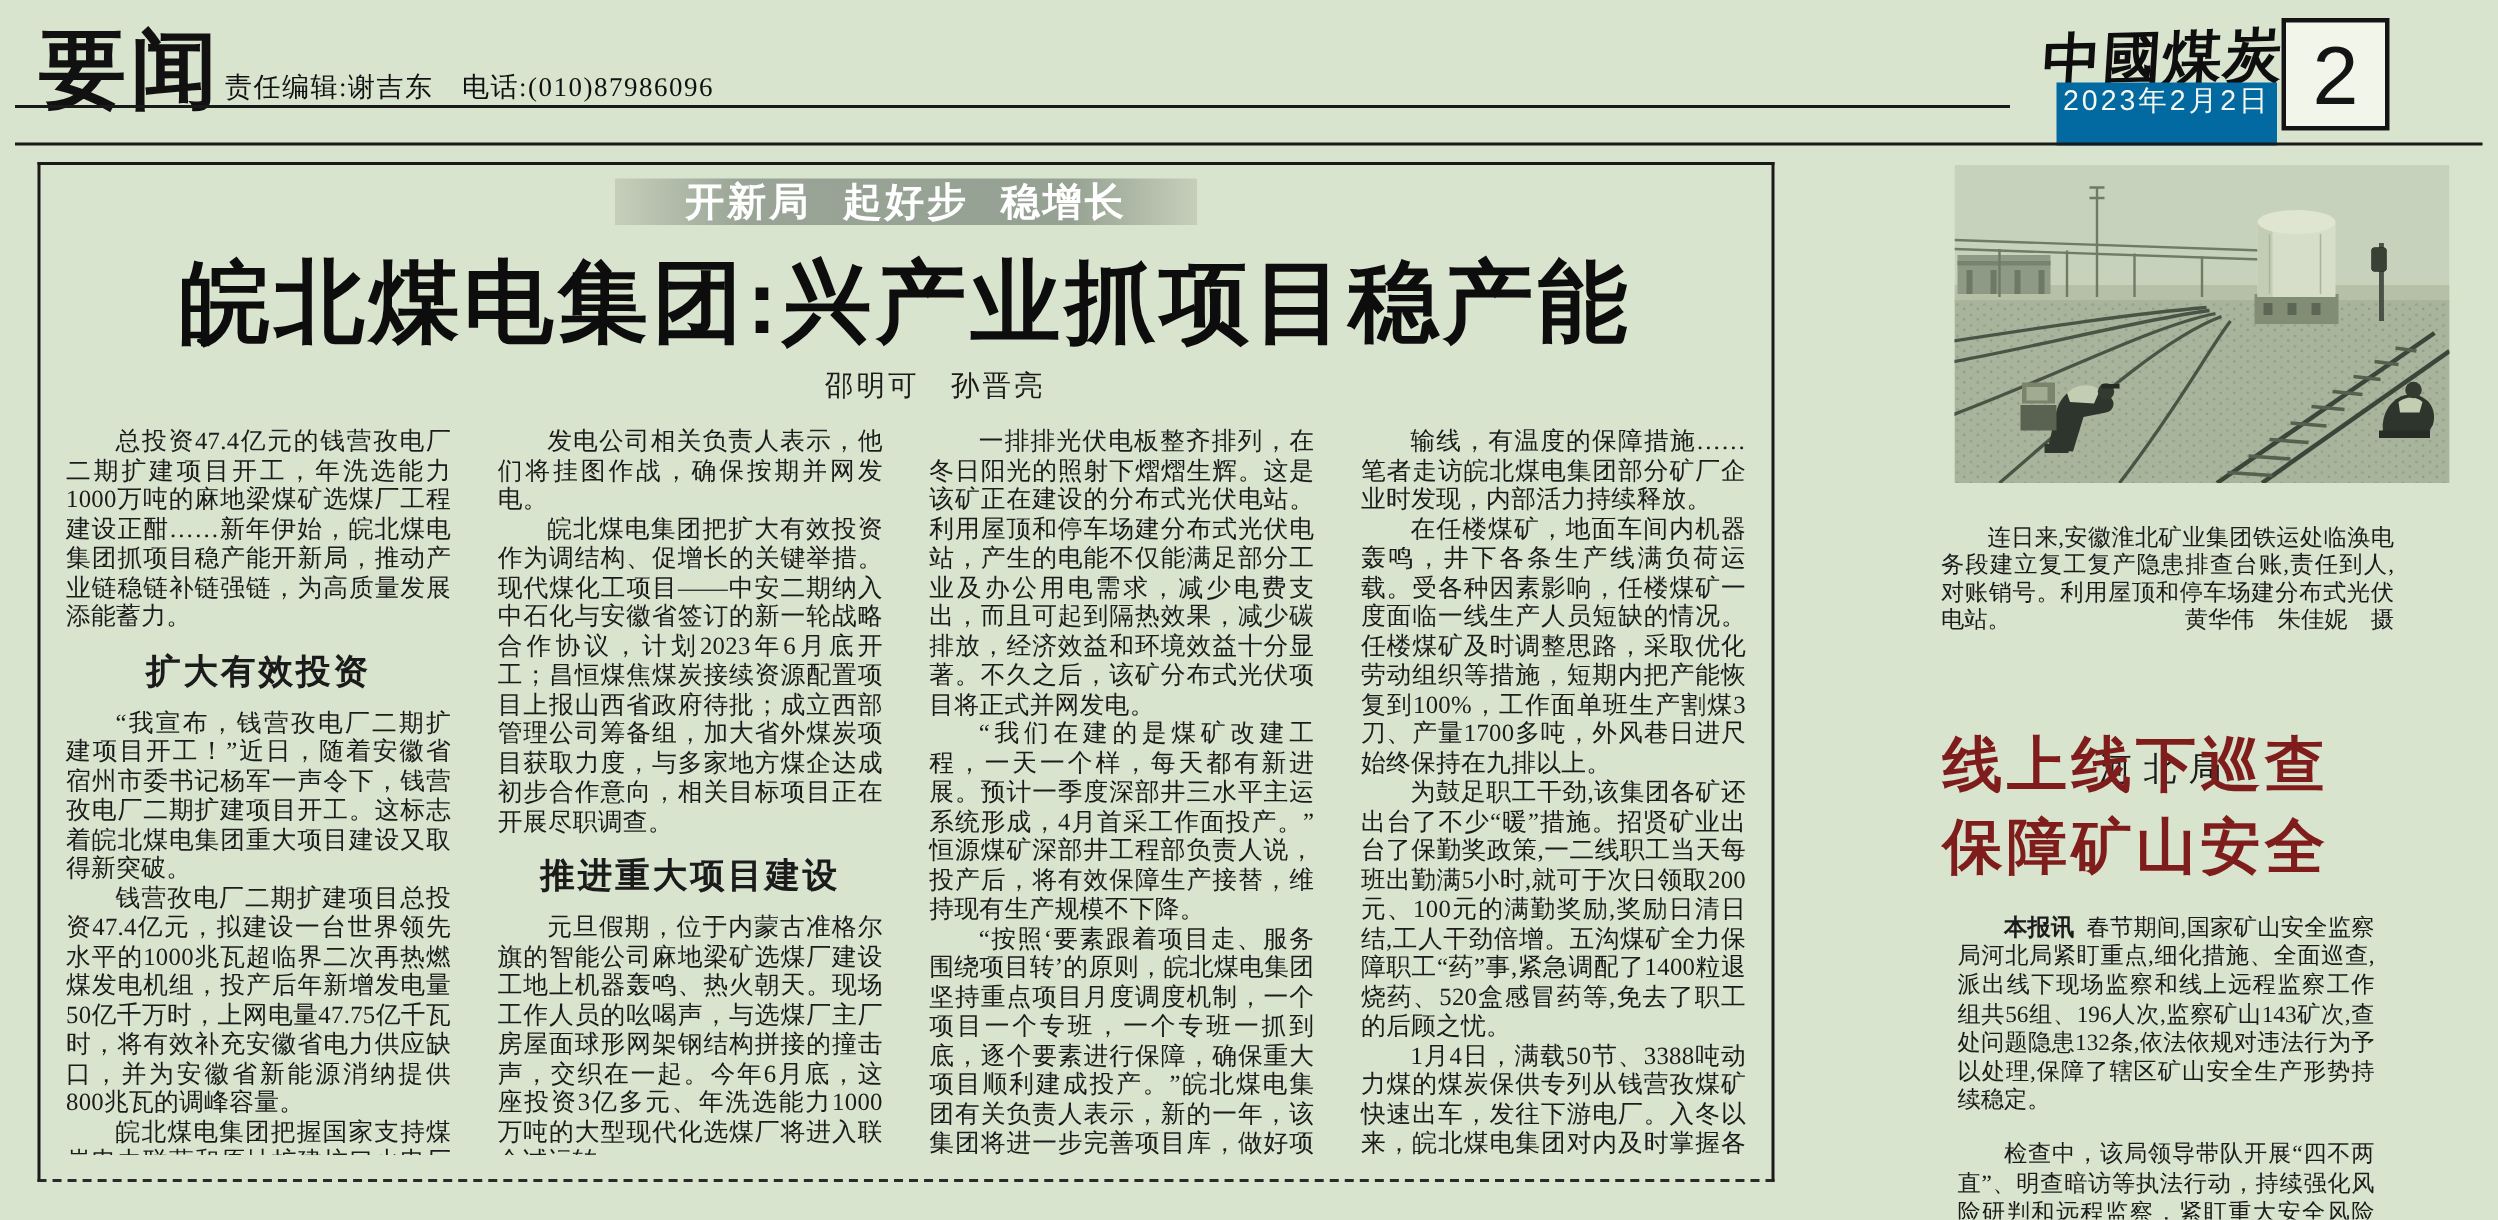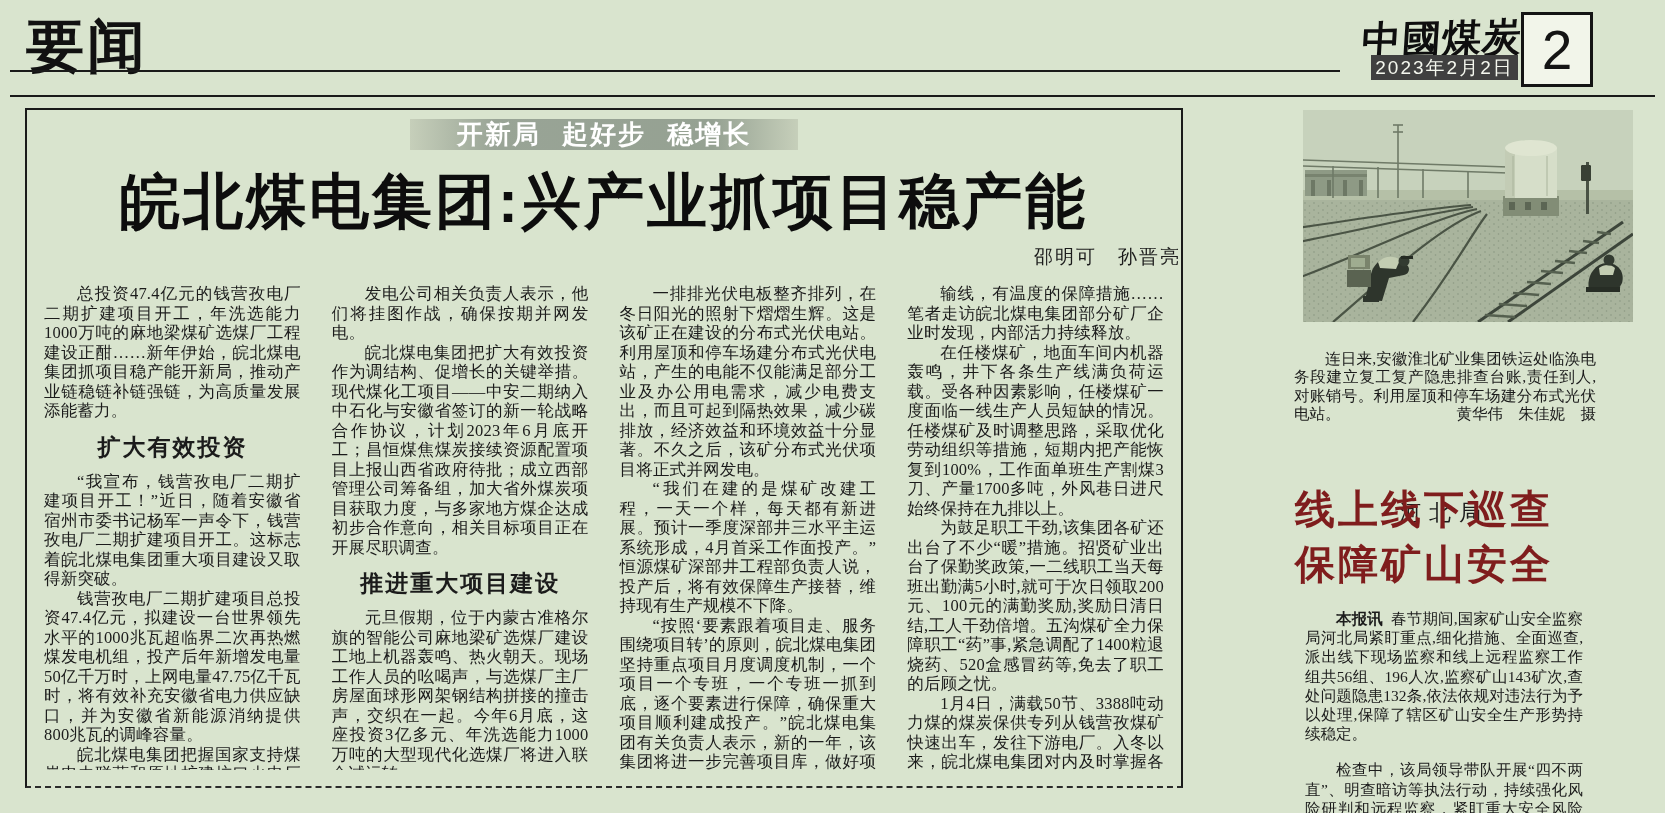--- a/index.html
+++ b/index.html
@@ -22,22 +22,22 @@
     position:absolute;left:150px;top:46px;
     font-size:18px;letter-spacing:1px;color:#111;
   }
   .masthead{
     position:absolute;left:1362px;top:12px;width:156px;
     font-weight:900;font-size:39px;text-align:center;
     transform:skewX(-5deg) rotate(-1.5deg);
     letter-spacing:1px;color:#0e0e0e;white-space:nowrap;
   }
   .date-box{
-    position:absolute;left:1371px;top:55px;width:147px;height:25px;
-    background:#404040;color:#f4f7ee;
+    position:absolute;left:1371px;top:55px;width:147px;height:42px;
+    background:#0369a1;color:#f4f7ee;
     font-size:19px;line-height:25px;text-align:center;letter-spacing:2px;
     font-family:"Liberation Sans","DejaVu Sans",sans-serif;
   }
   .page-num-box{
     position:absolute;left:1521px;top:12px;width:72px;height:75px;
     background:#f2f5ea;border:3px solid #141414;box-sizing:border-box;
     display:flex;align-items:center;justify-content:center;
     font-family:"Liberation Sans","DejaVu Sans",sans-serif;
     font-size:55px;color:#141414;
   }
@@ -57,21 +57,21 @@
     font-family:"Liberation Sans","DejaVu Sans",sans-serif;
     font-weight:700;font-size:26px;letter-spacing:2px;word-spacing:12px;
   }
   .headline{
     margin-top:20px;text-align:center;
     font-family:"Liberation Sans","DejaVu Sans",sans-serif;
     font-weight:900;font-size:60px;letter-spacing:3px;color:#0d0d0d;
     line-height:64px;white-space:nowrap;
   }
   .byline{
-    margin-top:10px;text-align:right;font-size:19px;letter-spacing:2px;word-spacing:16px;margin-left:39px;
+    margin-top:10px;text-align:center;font-size:19px;letter-spacing:2px;word-spacing:16px;margin-left:39px;
   }
   .columns{
     display:flex;gap:31px;padding:14px 17px 0 17px;height:486px;overflow:hidden;
   }
   .col{flex:1 1 0;min-width:0;}
   .para{
     margin:0;font-size:16.5px;line-height:19.5px;
     text-align:justify;text-indent:2em;letter-spacing:0.2px;
   }
   .subhead{
@@ -101,20 +101,21 @@
     text-align:justify;text-indent:2em;
   }
   .lead{font-weight:700;margin-right:8px;}
 </style>
 </head>
 <body>
 
 <div class="page">
 
   <div class="section-title">要闻</div>
+  <div class="editor-line">责任编辑:谢吉东　电话:(010)87986096</div>
   <div class="masthead">中國煤炭報</div>
   <div class="date-box">2023年2月2日</div>
   <div class="page-num-box">2</div>
   <div class="rule-1"></div>
   <div class="rule-2"></div>
 
   <div class="article-box">
     <div class="banner">开新局 起好步 稳增长</div>
     <div class="headline">皖北煤电集团:兴产业抓项目稳产能</div>
     <div class="byline">邵明可　孙晋亮</div>

